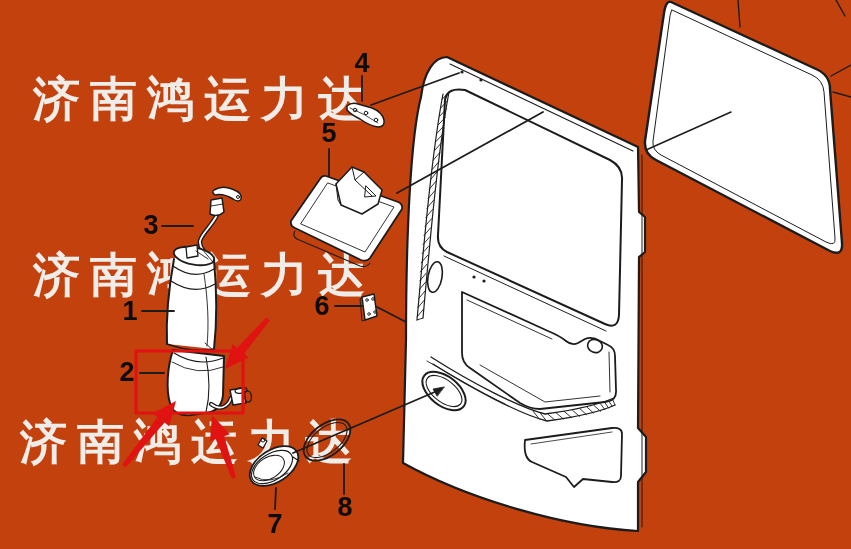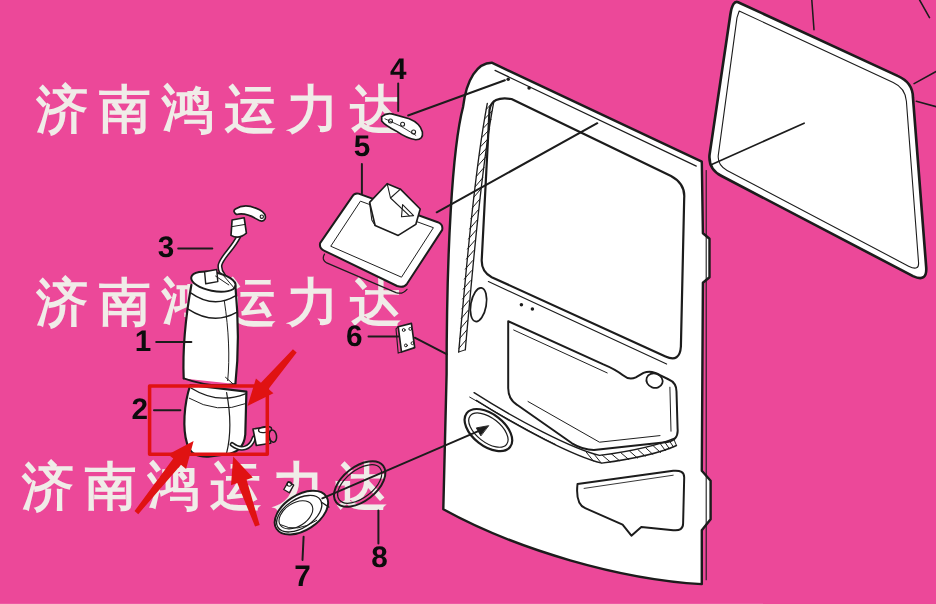--- a/index.html
+++ b/index.html
@@ -1,16 +1,16 @@
 <!DOCTYPE html>
 <html><head>
 <meta charset="utf-8">
 <style>
   html,body{margin:0;padding:0;background:#fff;}
-  .stage{position:relative;width:851px;height:549px;background:#ec4899;overflow:hidden;
+  .stage{position:relative;width:851px;height:549px;background:#c2410c;overflow:hidden;
          font-family:"Liberation Sans",sans-serif;}
   .watermark-row{position:absolute;font-size:47px;line-height:1;letter-spacing:10px;
          font-weight:700;white-space:nowrap;user-select:none;}
   svg.diagram{position:absolute;left:0;top:0;}
   .part-label{position:absolute;transform:translate(-50%,-50%);font-weight:700;
          font-size:27px;color:#0c0c0c;line-height:1;}
 </style>
 </head>
 <body>
 

